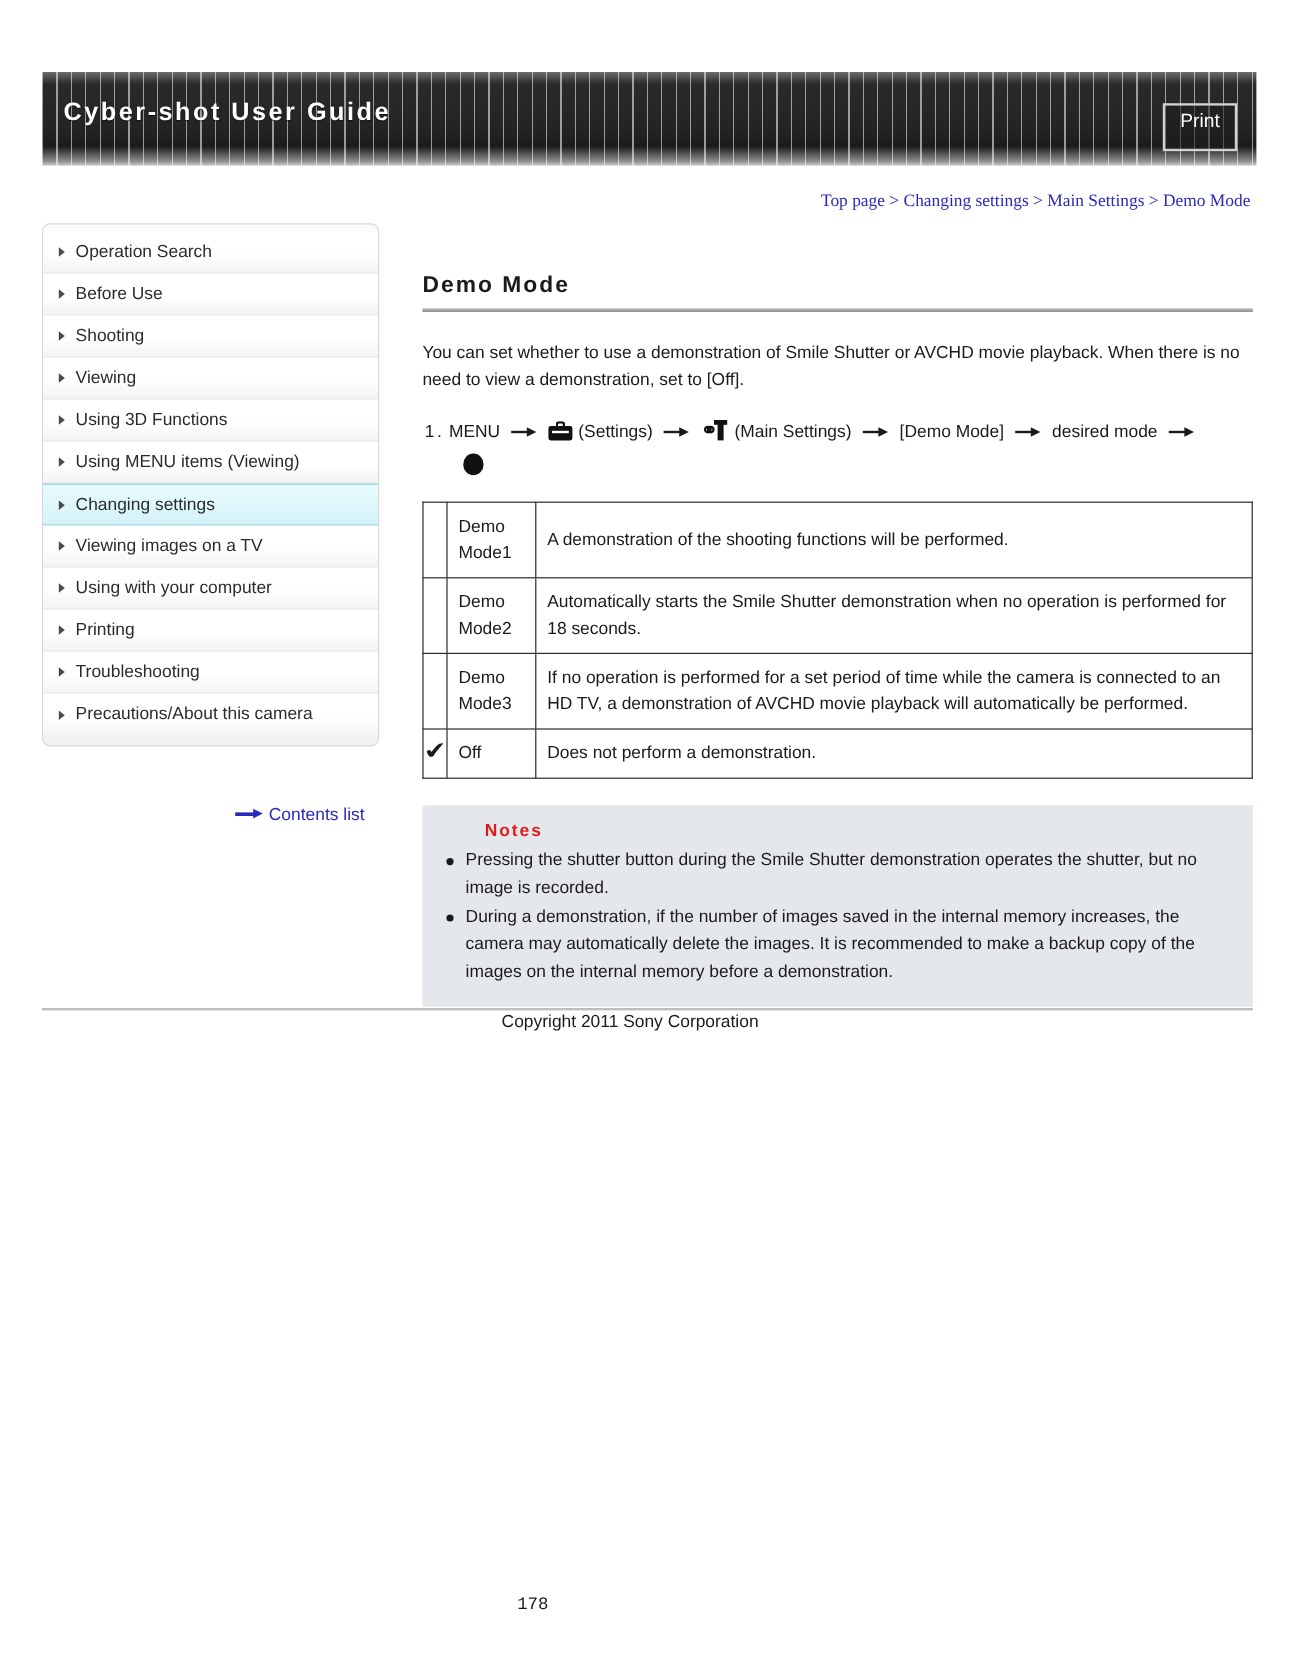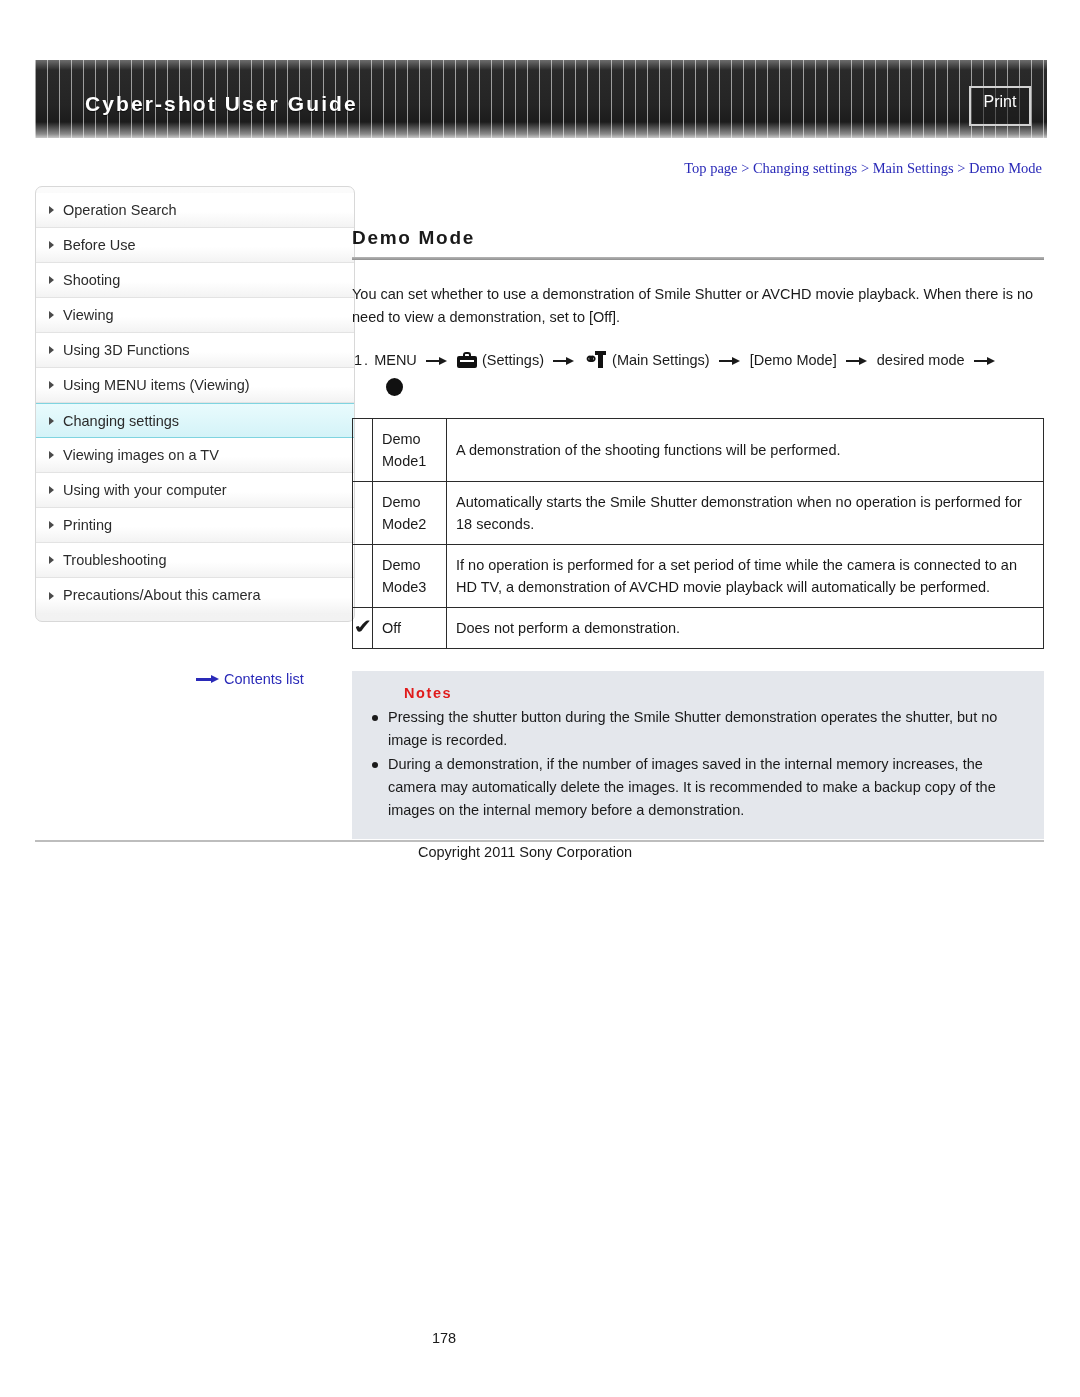--- a/index.html
+++ b/index.html
@@ -28,28 +28,27 @@
         rgba(255,255,255,0.55) 0px,
         rgba(255,255,255,0.55) 1px,
         rgba(255,255,255,0) 1px,
         rgba(255,255,255,0) 12px),
       linear-gradient(to bottom,
         #6d6d6d 0px, #2a2a2a 10px, #242424 46px, #1c1c1c 62px, #8a8a8a 74px, #c9c9c9 78px);
   }
   .header-title {
     position: absolute;
     left: 18px;
-    top: 32px;
+    top: 22px;
     font-size: 21px;
     letter-spacing: 2.1px;
     color: #ffffff;
     font-weight: bold;
     white-space: nowrap;
     text-shadow: 0 1px 1px rgba(0,0,0,0.6);
-    margin-left: 32px;
   }
   .print-button {
     position: absolute;
     right: 16px;
     top: 26px;
     width: 62px;
     height: 40px;
     border: 2px solid #d2d2d2;
     background: rgba(30,30,30,0.55);
     color: #ffffff;
@@ -58,21 +57,21 @@
     text-align: center;
     box-sizing: border-box;
     cursor: pointer;
   }
 
   
   .sidebar {
     position: absolute;
     left: 35px;
     top: 186px;
-    width: 320px;
+    width: 281px;
     border: 1px solid #d8d8d8;
     border-radius: 7px;
     background: linear-gradient(to bottom, #fbfbfb, #f2f2f2);
     box-sizing: border-box;
     padding: 6px 0 8px 0;
   }
   .nav-item {
     position: relative;
     height: 35px;
     line-height: 35px;
@@ -360,20 +359,21 @@
     color: #1a1a1a;
   }
   .page-number {
     position: absolute;
     left: 0;
     top: 1330px;
     width: 888px;
     text-align: center;
     font-size: 14.5px;
     color: #1a1a1a;
+    font-family: Liberation Mono, monospace;
   }
 </style>
 </head>
 <body>
 
 <div class="header">
   <div class="header-title">Cyber-shot User Guide</div>
   <div class="print-button">Print</div>
 </div>
 

